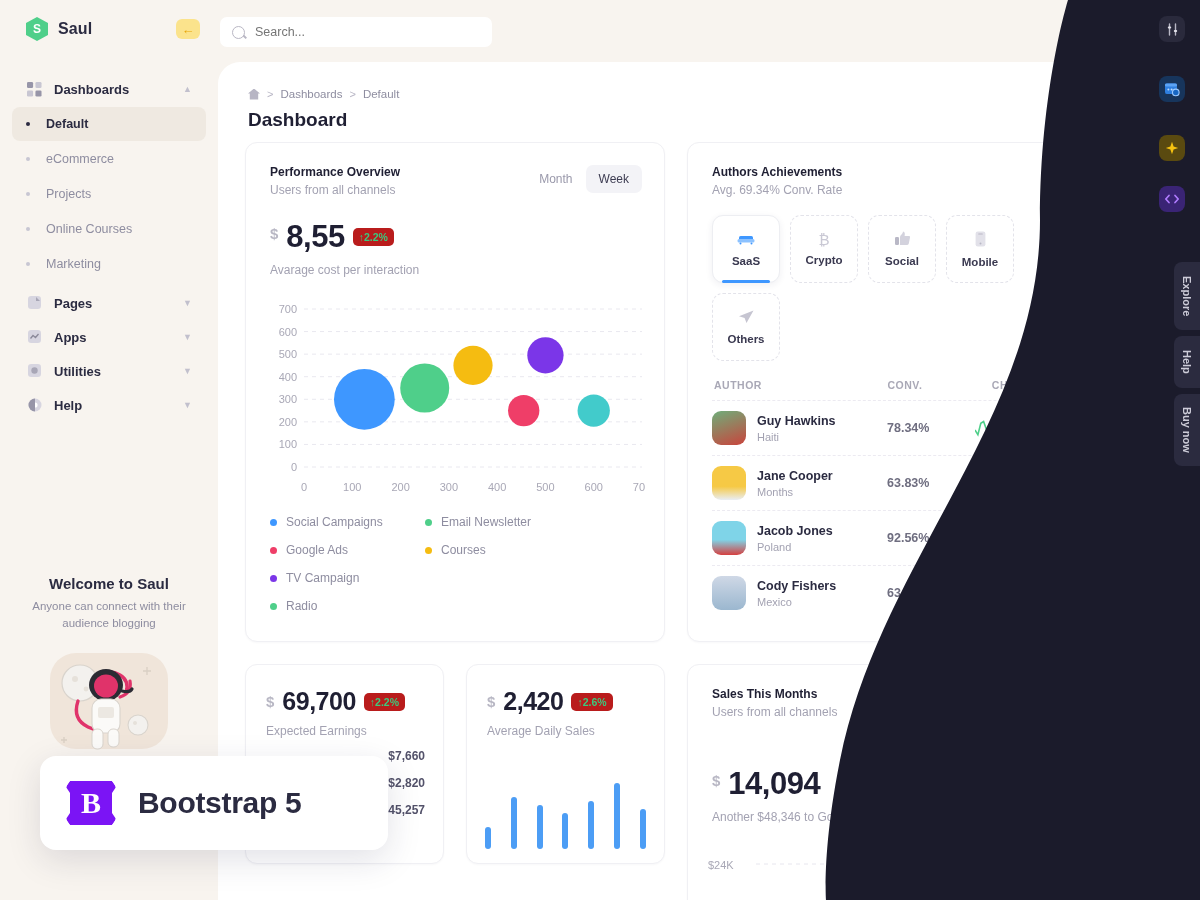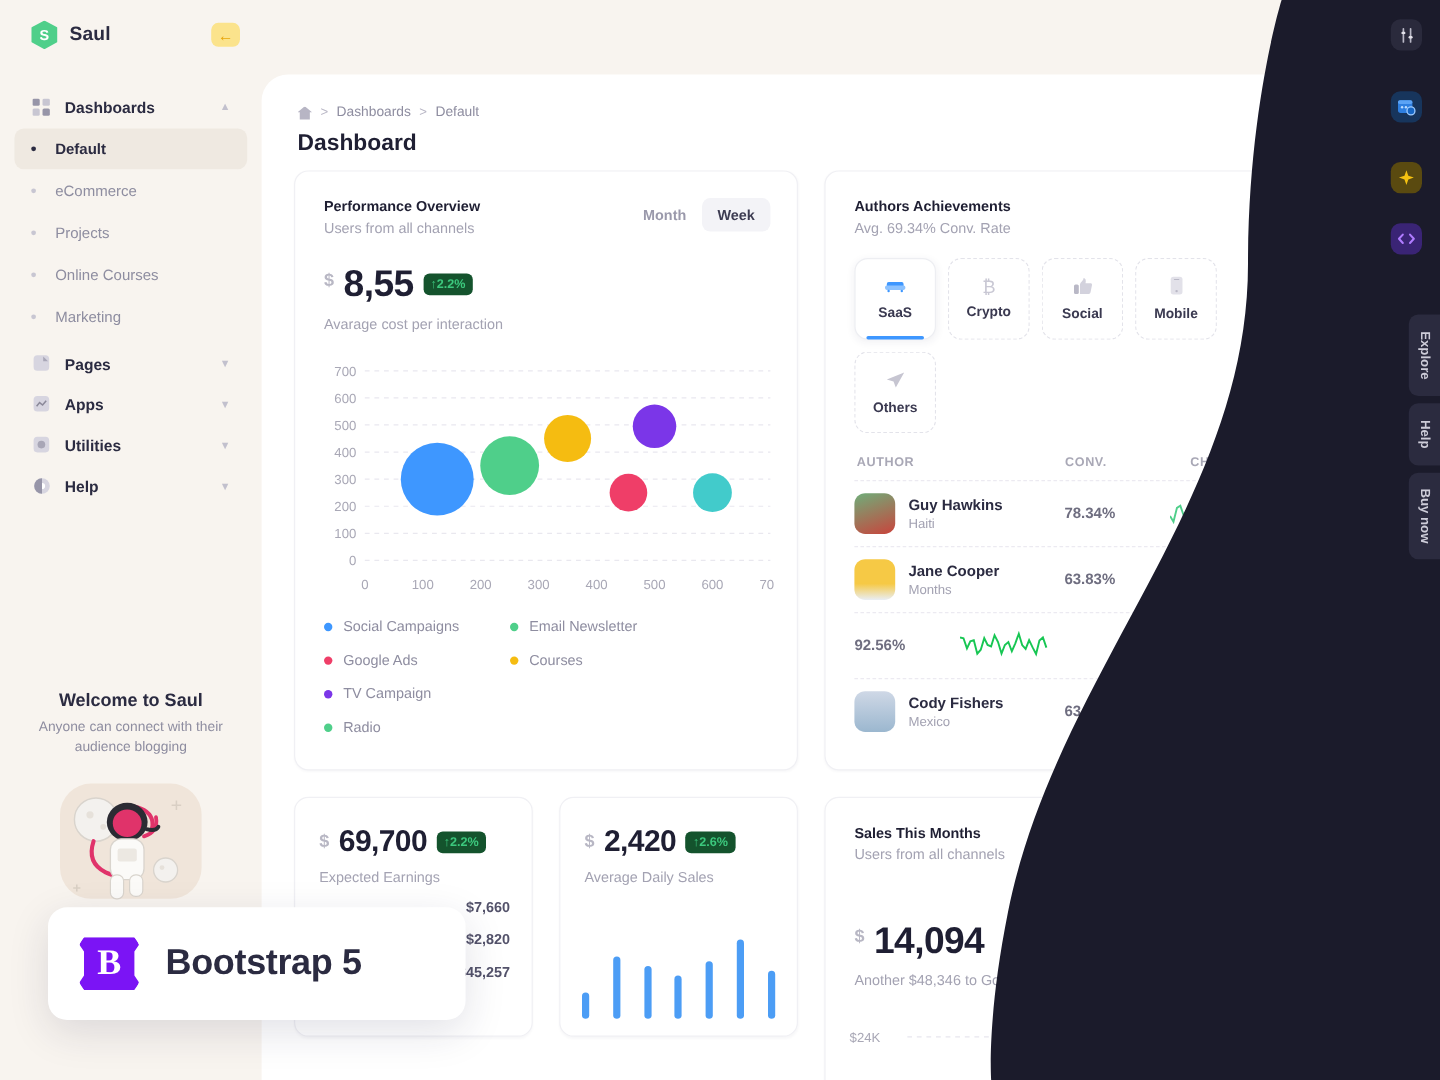--- a/index.html
+++ b/index.html
@@ -106,26 +106,26 @@
   .card-sub { font-size: 12px; color: #a3a2b2; margin-top: 4px; }
   .dots-btn {
     position: absolute; right: 14px; top: 20px; width: 22px; height: 22px; border-radius: 7px;
     background: #f3f3f7; display:flex;align-items:center;justify-content:center;
     color:#b5b4c2; font-size: 12px; letter-spacing:1px; cursor:pointer;
   }
 
   
   .perf { width: 420px; height: 500px; padding: 22px 24px; }
   .seg { position: absolute; right: 22px; top: 22px; display: flex; }
-  .seg-btn { font-size: 12px; color: #9a99ab; padding: 7px 13px; border-radius: 7px; cursor: pointer; font-weight: bold;}
+  .seg-btn { font-size: 12px; color: #9a99ab; padding: 7px 13px; border-radius: 7px; cursor: pointer; font-weight: normal;}
   .seg-btn.on { background: #f3f3f7; color: #3d3c52; }
   .bignum { display: flex; align-items: center; gap: 8px; margin-top: 22px; }
   .cur { font-size: 15px; color: #b8b7c4; font-weight: bold; align-self: flex-start; margin-top: 6px;}
   .bigval { font-size: 31px; font-weight: bold; color: #1f1f33; letter-spacing: -.5px;}
-  .badge-up { background: #14532d; color: #3cc87d; font-size: 10.5px; font-weight: bold; border-radius: 5px; padding: 3px 6px; }
+  .badge-up { background: #b91c1c; color: #3cc87d; font-size: 10.5px; font-weight: bold; border-radius: 5px; padding: 3px 6px; }
   .bigsub { font-size: 12px; color: #a3a2b2; margin-top: 8px; }
 
   .chartbox { position: relative; margin-top: 22px; width: 375px; height: 200px; }
   .legend { margin-top: 16px; display: grid; grid-template-columns: 155px auto; row-gap: 14px; }
   .lg { display: flex; align-items: center; font-size: 12px; color: #8e8da0; }
   .lg i { width: 7px; height: 7px; border-radius: 50%; margin-right: 9px; display:inline-block; }
 
   
   .auth { width: 420px; height: 500px; padding: 22px 24px; }
   .cats { display: flex; flex-wrap: wrap; gap: 10px; margin-top: 18px; }
@@ -311,20 +311,24 @@
           <g stroke="#d9cfc4" stroke-width="1.3">
               <path d="M113 26 l0 8 M109 30 l8 0"></path>
               <path d="M30 96 l0 6 M27 99 l6 0"></path>
             </g>
         </svg>
       </div>
     </div>
   </aside>
 
   <div class="topbar">
+    <div class="search-wrap">
+      <span class="search-ico"></span>
+      <input class="search-input" placeholder="Search..." style="">
+    </div>
     <div class="hdr-icons">
       <div class="hdr-ico">
         <svg width="14" height="12" viewBox="0 0 14 12">
             <path d="M1 9 L4 4 L7 7 L10 2 L13 9 Z" fill="#9a98a8"></path>
           </svg>
       </div>
       <div class="hdr-ico dark">
         <svg width="14" height="14" viewBox="0 0 14 14">
             <rect x="1.5" y="2.5" width="11" height="9.5" rx="2" fill="#4b4a60"></rect>
             <rect x="3.5" y="5" width="6" height="1.3" rx=".6" fill="#8b8a9c"></rect>
@@ -518,20 +522,27 @@
                 <div style="width:80px;display:flex;justify-content:center">
                   <svg width="74" height="26" viewBox="0 0 74 26">
                     <polyline points="0.0,19.1 2.9,7.2 5.8,6.6 8.6,15.0 11.5,9.5 14.4,7.6 17.3,19.1 20.2,17.2 23.0,7.3 25.9,12.5 28.8,14.3 31.7,4.5 34.6,8.9 37.4,19.2 40.3,12.9 43.2,10.0 46.1,18.0 49.0,12.2 51.8,3.2 54.7,11.7 57.6,15.6 60.5,8.3 63.4,13.8 66.2,20.5 69.1,9.9 72.0,6.2" fill="none" stroke="#ef3e68" stroke-width="1.6"></polyline>
                   </svg>
                 </div>
                 <div style="flex:1;display:flex;justify-content:flex-end">
                   <div class="arrow-btn">→</div>
                 </div>
               </div>
               <div class="trow">
+                <div style="display:flex;align-items:center;width:175px">
+                  <div class="av" style="background:linear-gradient(180deg,#7fd4e8 55%,#d64040)"></div>
+                  <div style="margin-left:11px">
+                    <div class="nm">Jacob Jones</div>
+                    <div class="co">Poland</div>
+                  </div>
+                </div>
                 <div class="cv" style="width:85px">92.56%</div>
                 <div style="width:80px;display:flex;justify-content:center">
                   <svg width="74" height="26" viewBox="0 0 74 26">
                     <polyline points="0.0,6.2 2.9,6.9 5.8,15.3 8.6,9.4 11.5,8.5 14.4,19.7 17.3,16.4 20.2,6.8 23.0,12.5 25.9,13.7 28.8,4.4 31.7,10.0 34.6,19.7 37.4,12.5 40.3,10.0 43.2,17.7 46.1,11.1 49.0,3.1 51.8,12.6 54.7,15.8 57.6,8.5 60.5,14.5 63.4,20.0 66.2,8.8 69.1,6.2 72.0,14.7" fill="none" stroke="#17c653" stroke-width="1.6"></polyline>
                   </svg>
                 </div>
                 <div style="flex:1;display:flex;justify-content:flex-end">
                   <div class="arrow-btn">→</div>
                 </div>
               </div>

